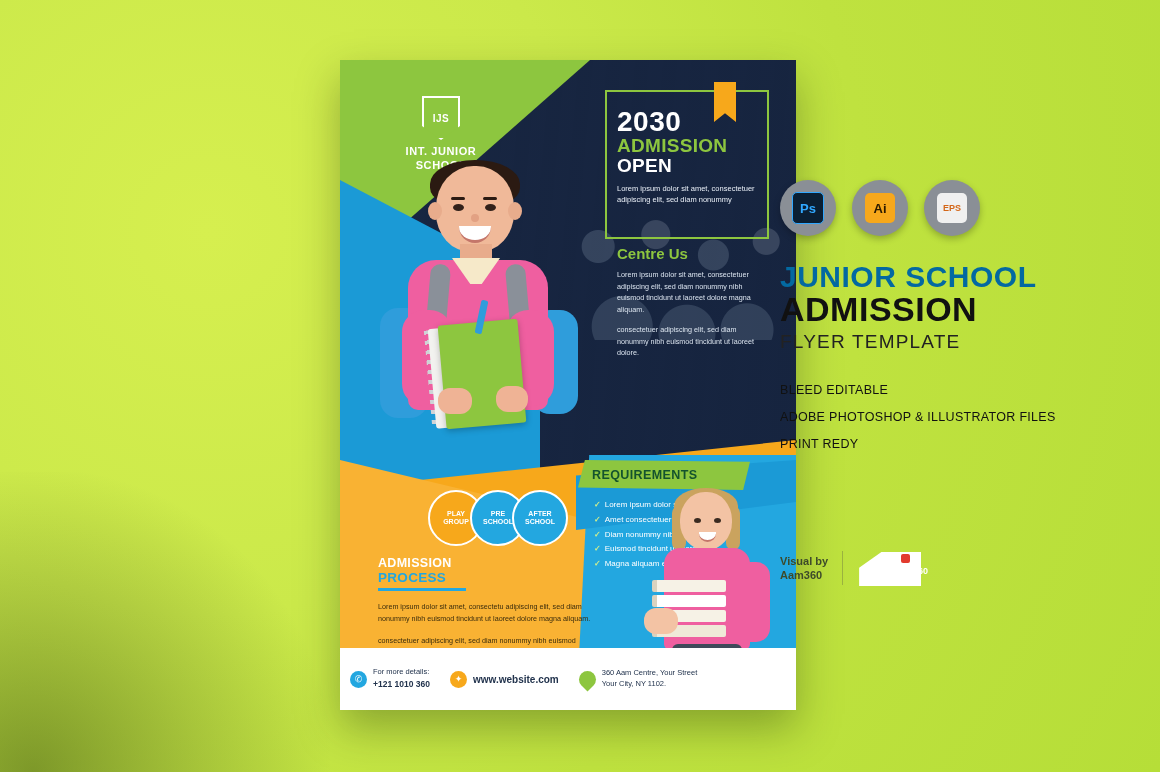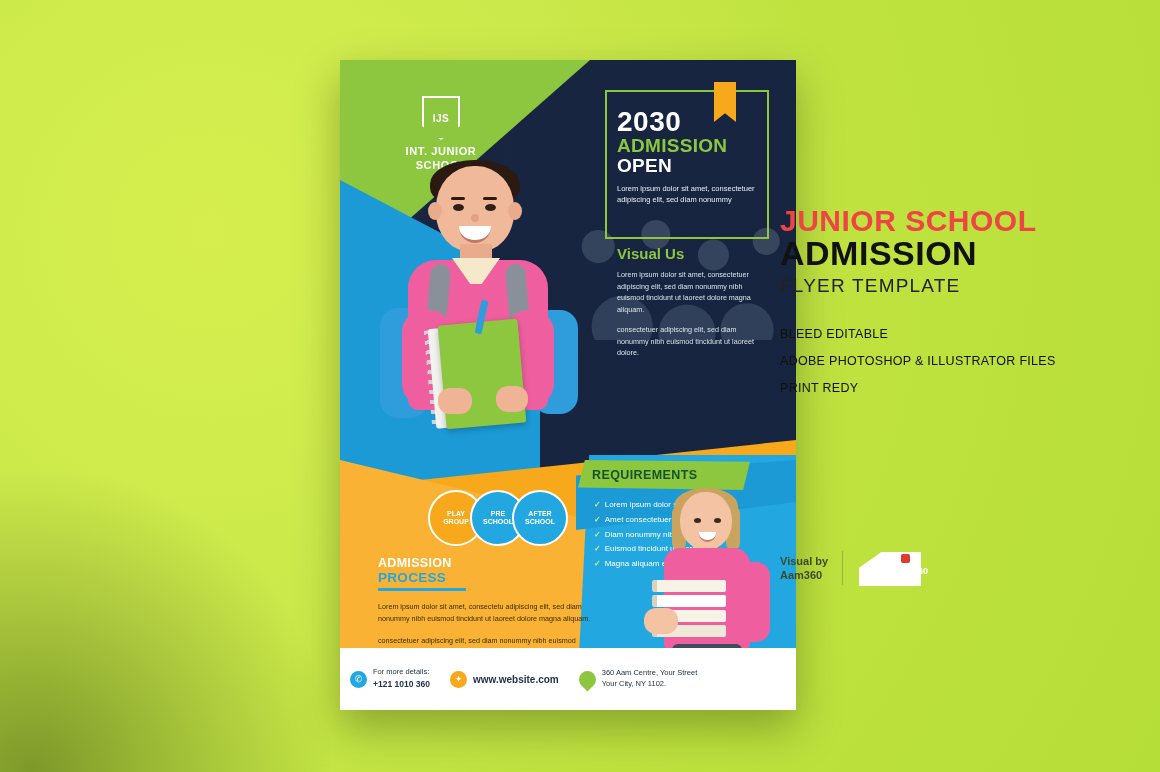--- a/index.html
+++ b/index.html
@@ -217,21 +217,21 @@
     width:56px;height:56px;border-radius:50%;background:#8a8f96;
     display:flex;align-items:center;justify-content:center;box-shadow:0 3px 7px rgba(0,0,0,.25);
   }
   .badge .sq{
     width:30px;height:30px;border-radius:5px;display:flex;align-items:center;justify-content:center;
     font-size:13px;font-weight:bold;color:#fff;position:relative;
   }
   .sq.ps{background:#0b1f33;color:#31a8ff;border:1px solid #31a8ff;}
   .sq.ai{background:#f7a81b;color:#2b1a00;}
   .sq.eps{background:#f0f0f0;color:#d4671a;font-size:9px;}
-  .title1{margin-top:26px;font-size:30px;font-weight:bold;color:#ef4444;letter-spacing:.5px;line-height:1;}
+  .title1{margin-top:26px;font-size:30px;font-weight:bold;color:#0369a1;letter-spacing:.5px;line-height:1;}
   .title2{font-size:34px;font-weight:bold;color:#111;letter-spacing:.5px;line-height:1.05;}
   .title3{font-size:19px;color:#222;letter-spacing:1.2px;margin-top:3px;}
   .features{margin-top:30px;}
   .features div{font-size:12.5px;color:#111;letter-spacing:.3px;margin-bottom:13px;}
   .visual{position:absolute;left:780px;top:548px;display:flex;align-items:center;gap:14px;}
   .vtxt{font-size:11px;font-weight:bold;color:#3d4a2a;line-height:1.3;}
   .vdiv{width:1px;height:34px;background:#9ab23f;}
   .vmark{width:78px;height:40px;position:relative;}
   .vmark .roof{
     position:absolute;left:2px;top:4px;width:62px;height:34px;background:#fff;
@@ -298,21 +298,21 @@
     <div class="headbox"></div>
     <div class="ribbon"></div>
     <div class="head-text">
       <div class="h-2030">2030</div>
       <div class="h-adm">ADMISSION</div>
       <div class="h-open">OPEN</div>
       <div class="h-sub">Lorem ipsum dolor sit amet, consectetuer adipiscing elit, sed diam nonummy</div>
     </div>
 
     <div class="about">
-      <h3>Visual Us</h3>
+      <h3>Centre Us</h3>
       <p>Lorem ipsum dolor sit amet, consectetuer adipiscing elit, sed diam nonummy nibh euismod tincidunt ut laoreet dolore magna aliquam.</p>
       <p>consectetuer adipiscing elit, sed diam nonummy nibh euismod tincidunt ut laoreet dolore.</p>
     </div>
 
     <div class="req-ribbon">
       <span>REQUIREMENTS</span>
     </div>
     <div class="req-list">
       <div><span class="tick">✓</span><span>Lorem ipsum dolor sit</span></div>
       <div><span class="tick">✓</span><span>Amet consectetuer adipiscing</span></div>
@@ -385,20 +385,31 @@
         <div class="ftxt">
           <div>360 Aam Centre, Your Street</div>
           <div>Your City, NY 1102.</div>
         </div>
       </div>
     </div>
   </div>
 </div>
 
 <div class="right">
+  <div class="badges">
+    <div class="badge">
+      <div class="sq ps">Ps</div>
+    </div>
+    <div class="badge">
+      <div class="sq ai">Ai</div>
+    </div>
+    <div class="badge">
+      <div class="sq eps">EPS</div>
+    </div>
+  </div>
 
   <div class="title1">JUNIOR SCHOOL</div>
   <div class="title2">ADMISSION</div>
   <div class="title3">FLYER TEMPLATE</div>
 
   <div class="features">
     <div>BLEED EDITABLE</div>
     <div>ADOBE PHOTOSHOP &amp; ILLUSTRATOR FILES</div>
     <div>PRINT REDY</div>
   </div>

